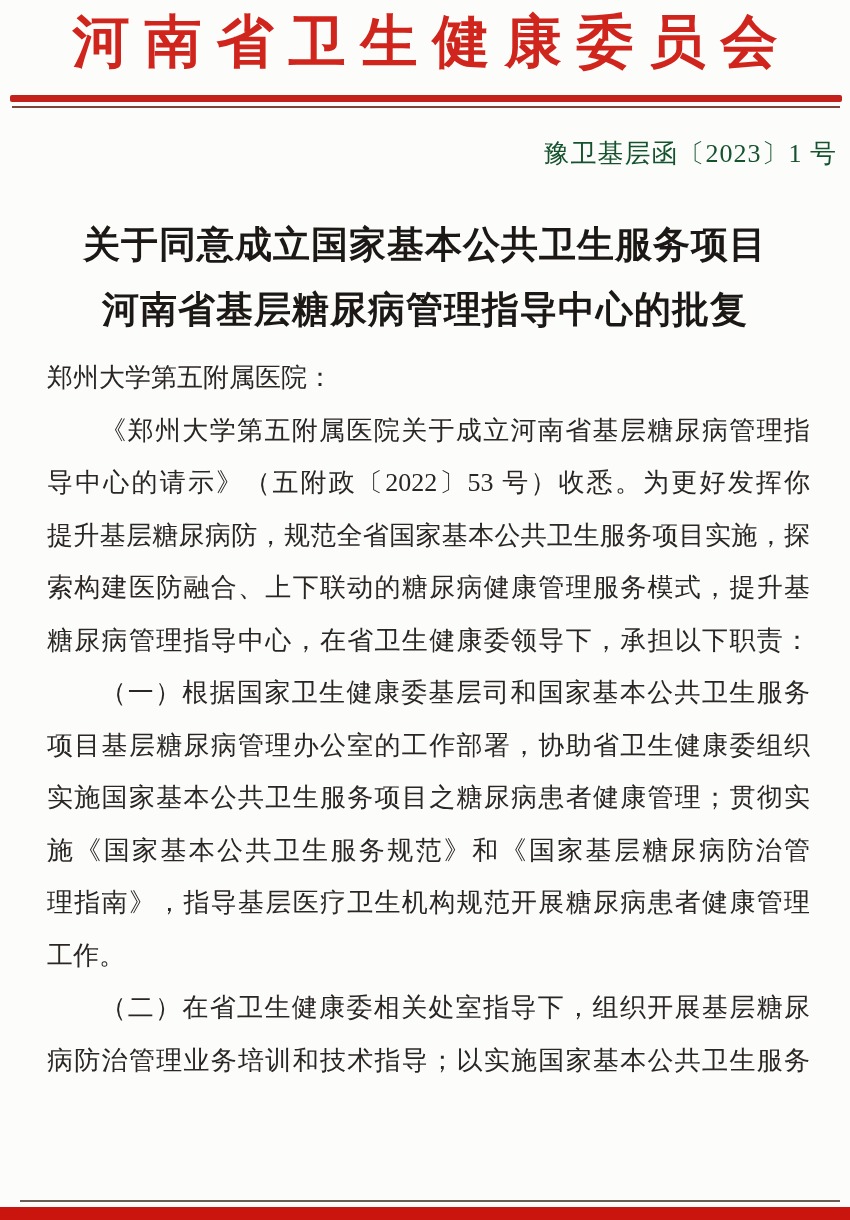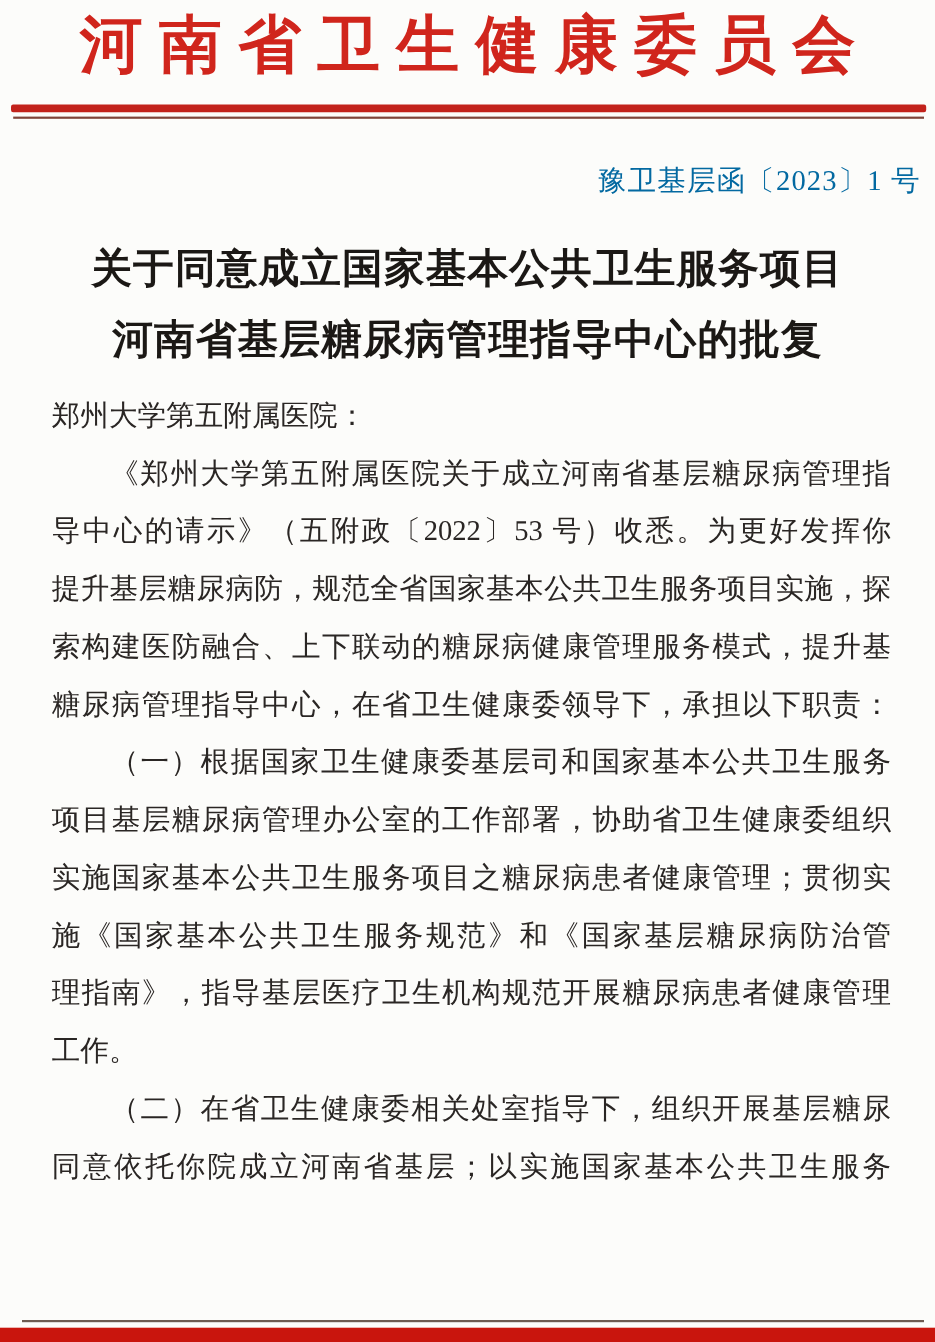--- a/index.html
+++ b/index.html
@@ -45,24 +45,24 @@
     position: absolute;
     top: 106px;
     left: 12px;
     right: 10px;
     height: 2px;
     background: #7e443a;
   }
   
   .doc-number {
     position: absolute;
-    top: 147px;
+    top: 136px;
     right: 13px;
     font-size: 26px;
-    color: #0369a1;
+    color: #14532d;
     letter-spacing: 1px;
     white-space: nowrap;
   }
   
   .doc-title {
     position: absolute;
     top: 212px;
     left: 0;
     right: 0;
     text-align: center;
@@ -135,19 +135,19 @@
     <div class="line just">提升基层糖尿病防，规范全省国家基本公共卫生服务项目实施，探</div>
     <div class="line just">索构建医防融合、上下联动的糖尿病健康管理服务模式，提升基</div>
     <div class="line just">糖尿病管理指导中心，在省卫生健康委领导下，承担以下职责：</div>
     <div class="line indent just">（一）根据国家卫生健康委基层司和国家基本公共卫生服务</div>
     <div class="line just">项目基层糖尿病管理办公室的工作部署，协助省卫生健康委组织</div>
     <div class="line just">实施国家基本公共卫生服务项目之糖尿病患者健康管理；贯彻实</div>
     <div class="line just">施《国家基本公共卫生服务规范》和《国家基层糖尿病防治管</div>
     <div class="line just">理指南》，指导基层医疗卫生机构规范开展糖尿病患者健康管理</div>
     <div class="line">工作。</div>
     <div class="line indent just">（二）在省卫生健康委相关处室指导下，组织开展基层糖尿</div>
-    <div class="line just">同意依托你院成立河南省基层；以实施国家基本公共卫生服务</div>
+    <div class="line just">病防治管理业务培训和技术指导；以实施国家基本公共卫生服务</div>
   </div>
 
   <div class="footer-line"></div>
   <div class="footer-bar"></div>
 
 </div>
 
 </body></html>

